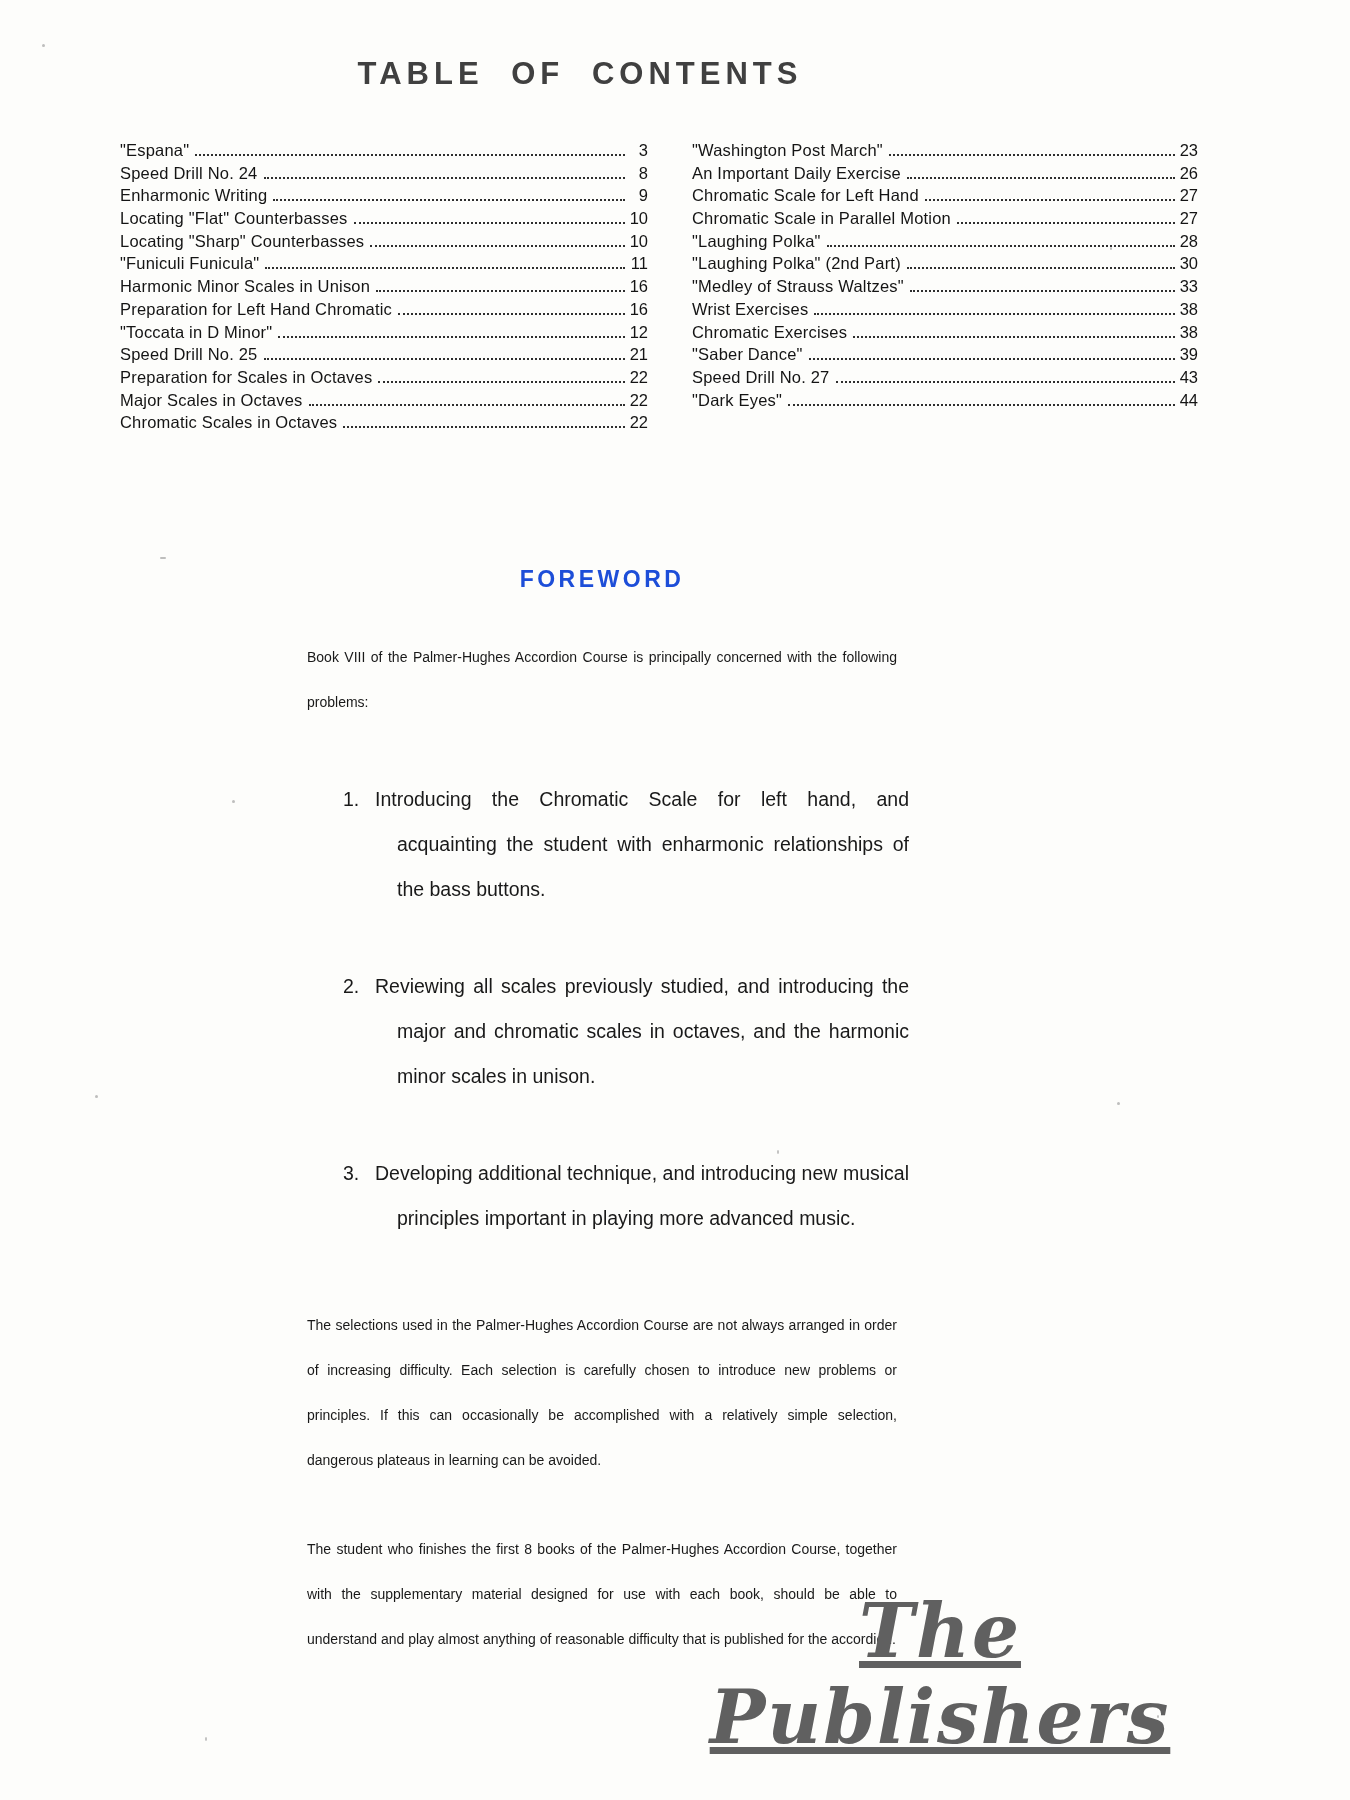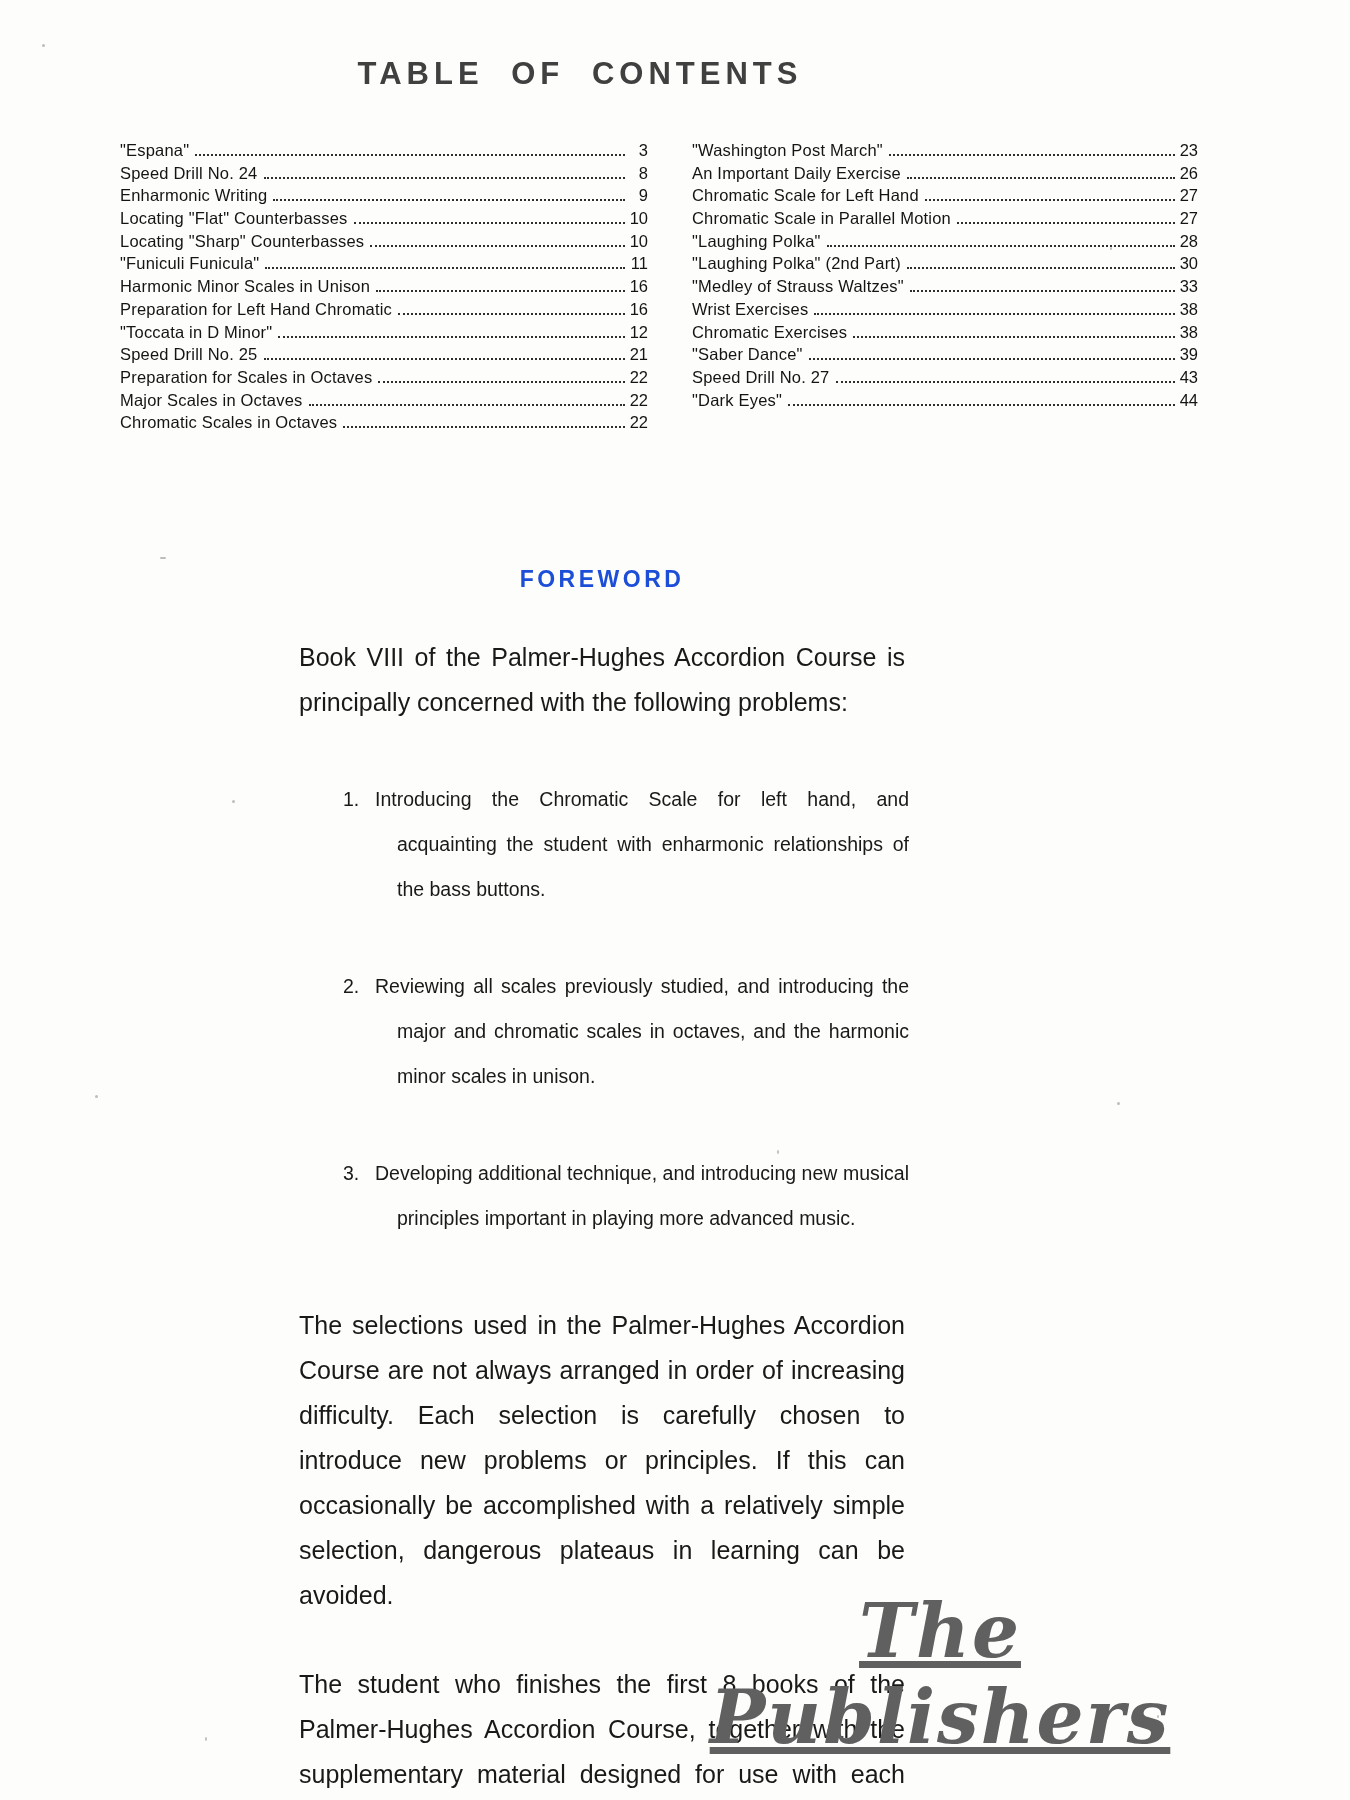--- a/index.html
+++ b/index.html
@@ -72,22 +72,22 @@
   }
   .fw-heading {
     margin: 0 0 42px 0;
     text-align: center;
     font-size: 23px;
     font-weight: bold;
     letter-spacing: 3.5px;
     color: #1d4ed8;
   }
   .fw-para {
-    margin: 4px;
-    font-size: 25px;
+    margin: 12px;
+    font-size: 14px;
     line-height: 45px;
     text-align: justify;
     color: #191919;
   }
   .fw-list {
     margin: 52px 0 0 48px;
   }
   .fw-item {
     display: flex;
     margin-bottom: 52px;

